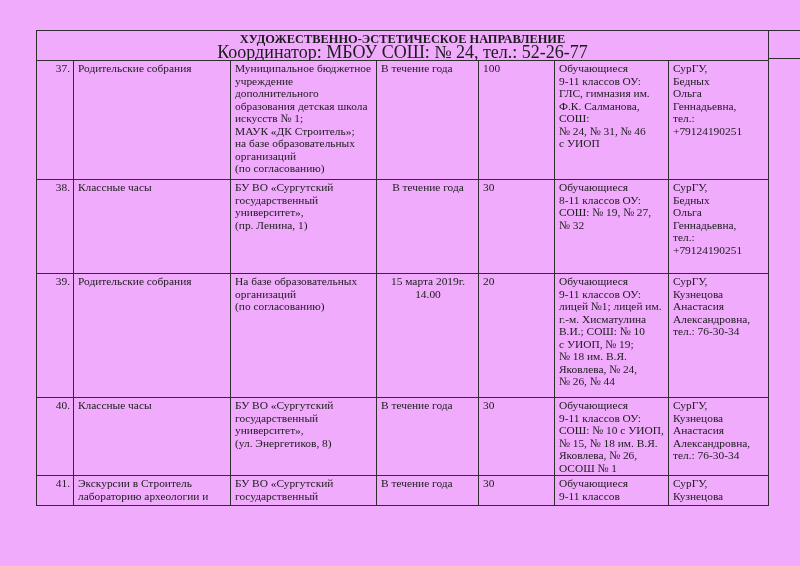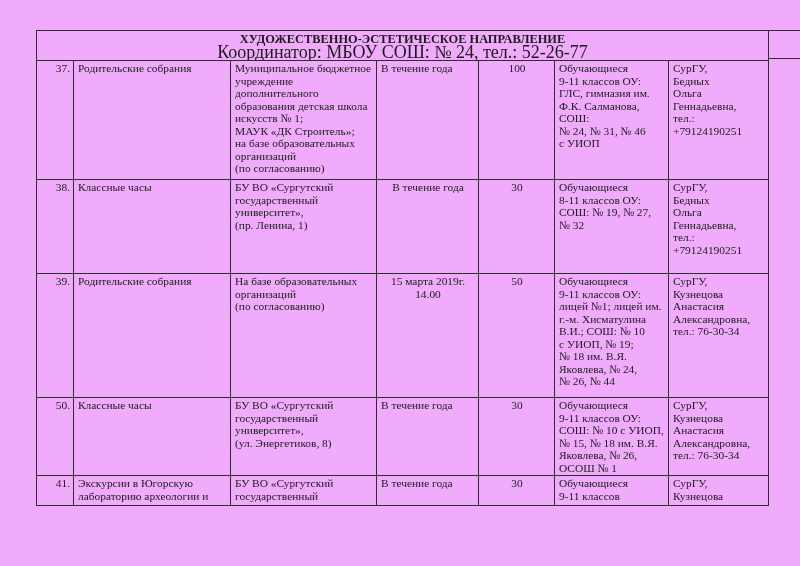--- a/index.html
+++ b/index.html
@@ -21,21 +21,21 @@
     border:1px solid #2e2e2e;
     vertical-align:top;
     padding:1px 3px 1px 4px;
     font-size:11.4px;
     line-height:12.5px;
     white-space:pre-line;
     overflow:hidden;
     word-wrap:break-word;
   }
   td.num{text-align:right;padding:1px 1px;}
-  td.cnt{text-align:center;}
+  td.cnt{}
   td.ctr{text-align:center;}
   tr.band td{
     text-align:center;
     white-space:normal;
     padding:2px 2px 1px 2px;
     line-height:13px;
   }
   .band-title{font-weight:bold;font-size:12.4px;}
   .band-sub{font-size:18px;}
   tr.rh1 td{height:116px;}  
@@ -125,39 +125,39 @@
 
 
     <tr class="rh3">
       <td class="num">39.</td>
       <td>Родительские собрания</td>
       <td>На базе образовательных
 организаций
 (по согласованию)</td>
       <td class="ctr">15 марта 2019г.
 14.00</td>
-      <td class="cnt">50</td>
+      <td class="cnt">20</td>
       <td>Обучающиеся
 9-11 классов ОУ:
 лицей №1; лицей им.
 г.-м. Хисматулина
 В.И.; СОШ: № 10
 с УИОП, № 19;
 № 18 им. В.Я.
 Яковлева, № 24,
 № 26, № 44</td>
       <td>СурГУ,
 Кузнецова
 Анастасия
 Александровна,
 тел.: 76-30-34</td>
     </tr>
 
     <tr class="rh4">
-      <td class="num">50.</td>
+      <td class="num">40.</td>
       <td>Классные часы</td>
       <td>БУ ВО «Сургутский
 государственный
 университет»,
 (ул. Энергетиков, 8)</td>
       <td>В течение года</td>
       <td class="cnt">30</td>
       <td>Обучающиеся
 9-11 классов ОУ:
 СОШ: № 10 с УИОП,
@@ -166,21 +166,21 @@
 ОСОШ № 1</td>
       <td>СурГУ,
 Кузнецова
 Анастасия
 Александровна,
 тел.: 76-30-34</td>
     </tr>
 
     <tr class="rh5">
       <td class="num">41.</td>
-      <td>Экскурсии в Югорскую
+      <td>Экскурсии в Строитель
 лабораторию археологии и</td>
       <td>БУ ВО «Сургутский
 государственный</td>
       <td>В течение года</td>
       <td class="cnt">30</td>
       <td>Обучающиеся
 9-11 классов</td>
       <td>СурГУ,
 Кузнецова</td>
     </tr>

